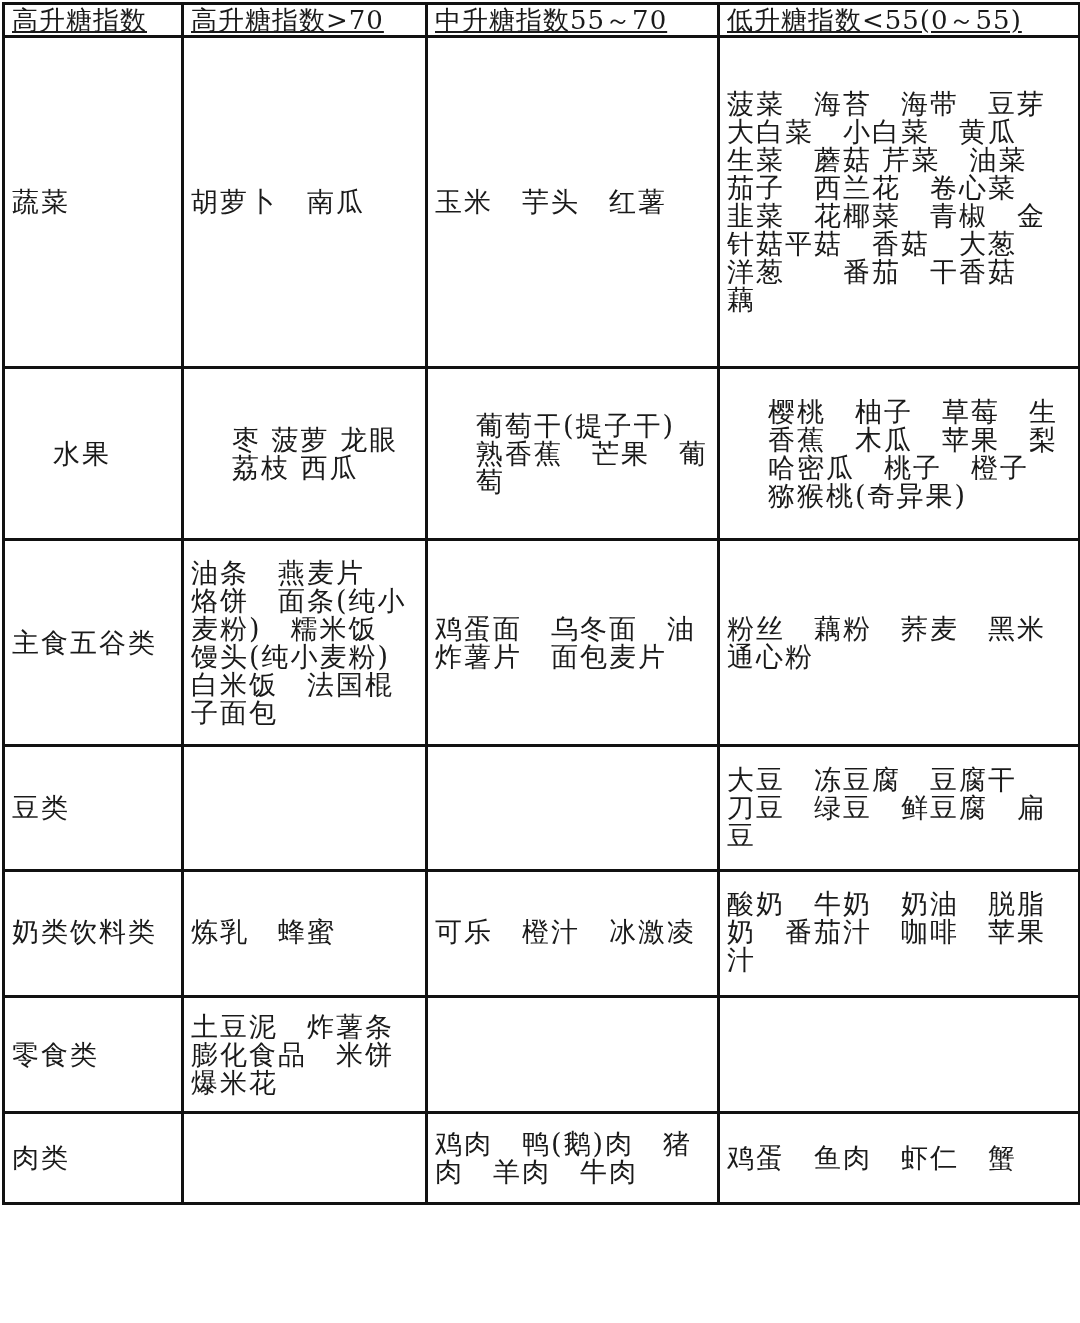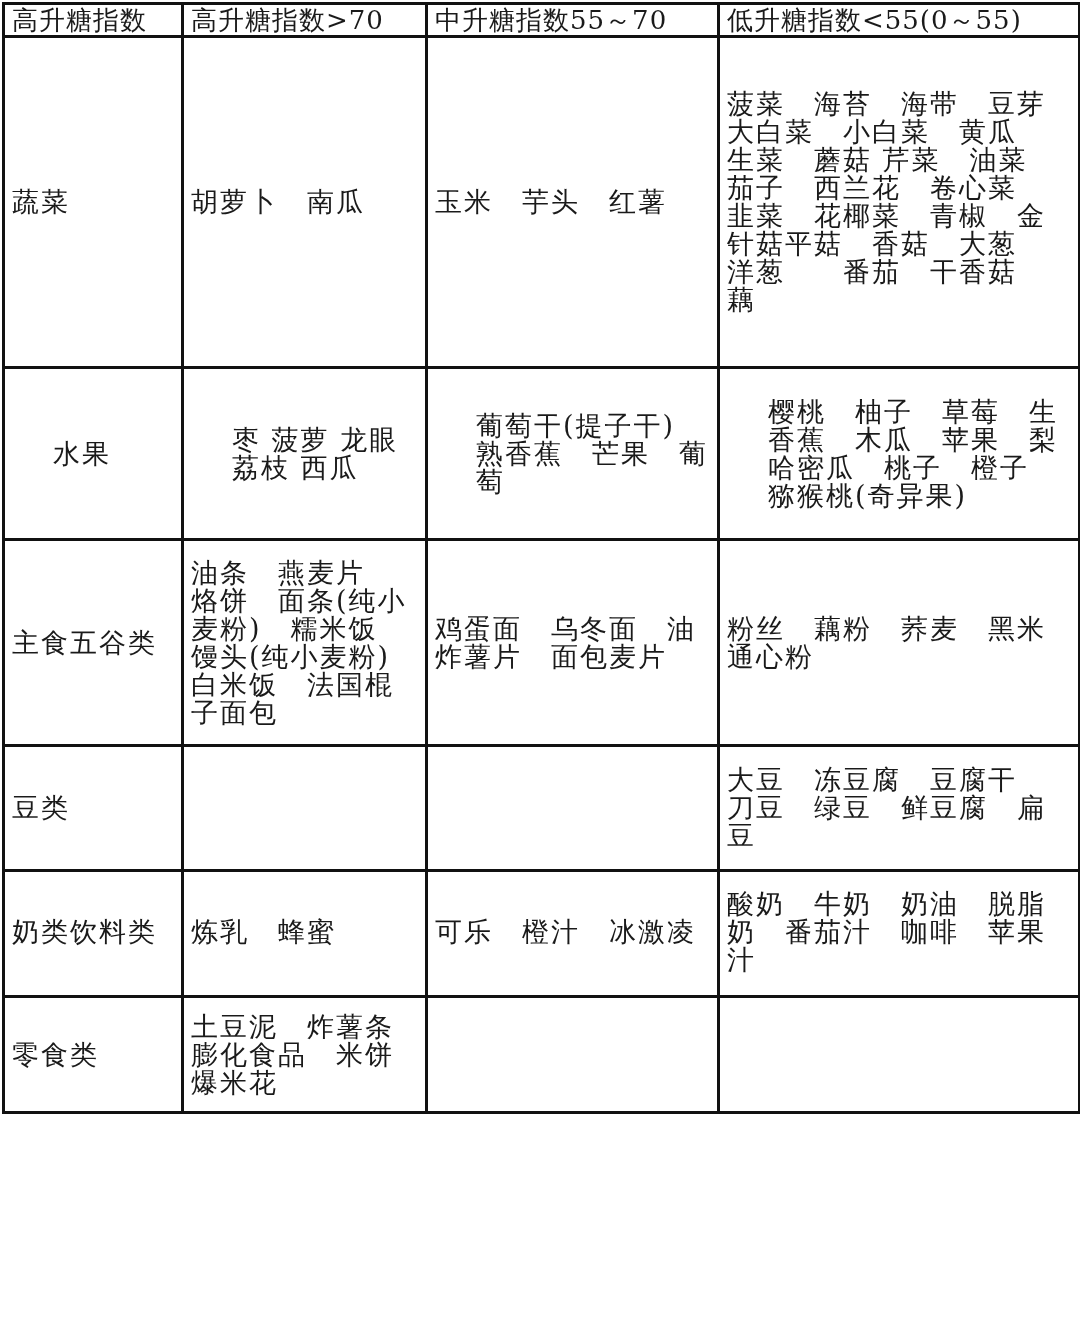--- a/index.html
+++ b/index.html
@@ -34,20 +34,21 @@
     word-break: break-all;
     white-space: pre-wrap;
     overflow: hidden;
   }
   table.gi-table th {
     font-size: 26px;
     line-height: 30px;
     height: 30px;
     white-space: nowrap;
     letter-spacing: 1px;
+    text-decoration: underline;
   }
   col.c0 { width: 179px; }
   col.c1 { width: 244px; }
   col.c2 { width: 292px; }
   col.c3 { width: 361px; }
   tr.r-veg td   { height: 328px; }
   tr.r-fruit td { height: 169px; padding-left: 48px; }
   tr.r-grain td { height: 203px; }
   tr.r-bean td  { height: 122px; }
   tr.r-milk td  { height: 123px; font-family: Liberation Mono, monospace; }
@@ -104,14 +105,20 @@
       <td>炼乳　蜂蜜</td>
       <td>可乐　橙汁　冰激凌</td>
       <td>酸奶　牛奶　奶油　脱脂奶　番茄汁　咖啡　苹果汁</td>
     </tr>
     <tr class="r-snack">
       <td class="cat">零食类</td>
       <td>土豆泥　炸薯条　膨化食品　米饼　爆米花</td>
       <td></td>
       <td></td>
     </tr>
+    <tr class="r-meat">
+      <td class="cat">肉类</td>
+      <td></td>
+      <td>鸡肉　鸭(鹅)肉　猪肉　羊肉　牛肉</td>
+      <td>鸡蛋　鱼肉　虾仁　蟹</td>
+    </tr>
   </tbody>
 </table>
 
 </body></html>

